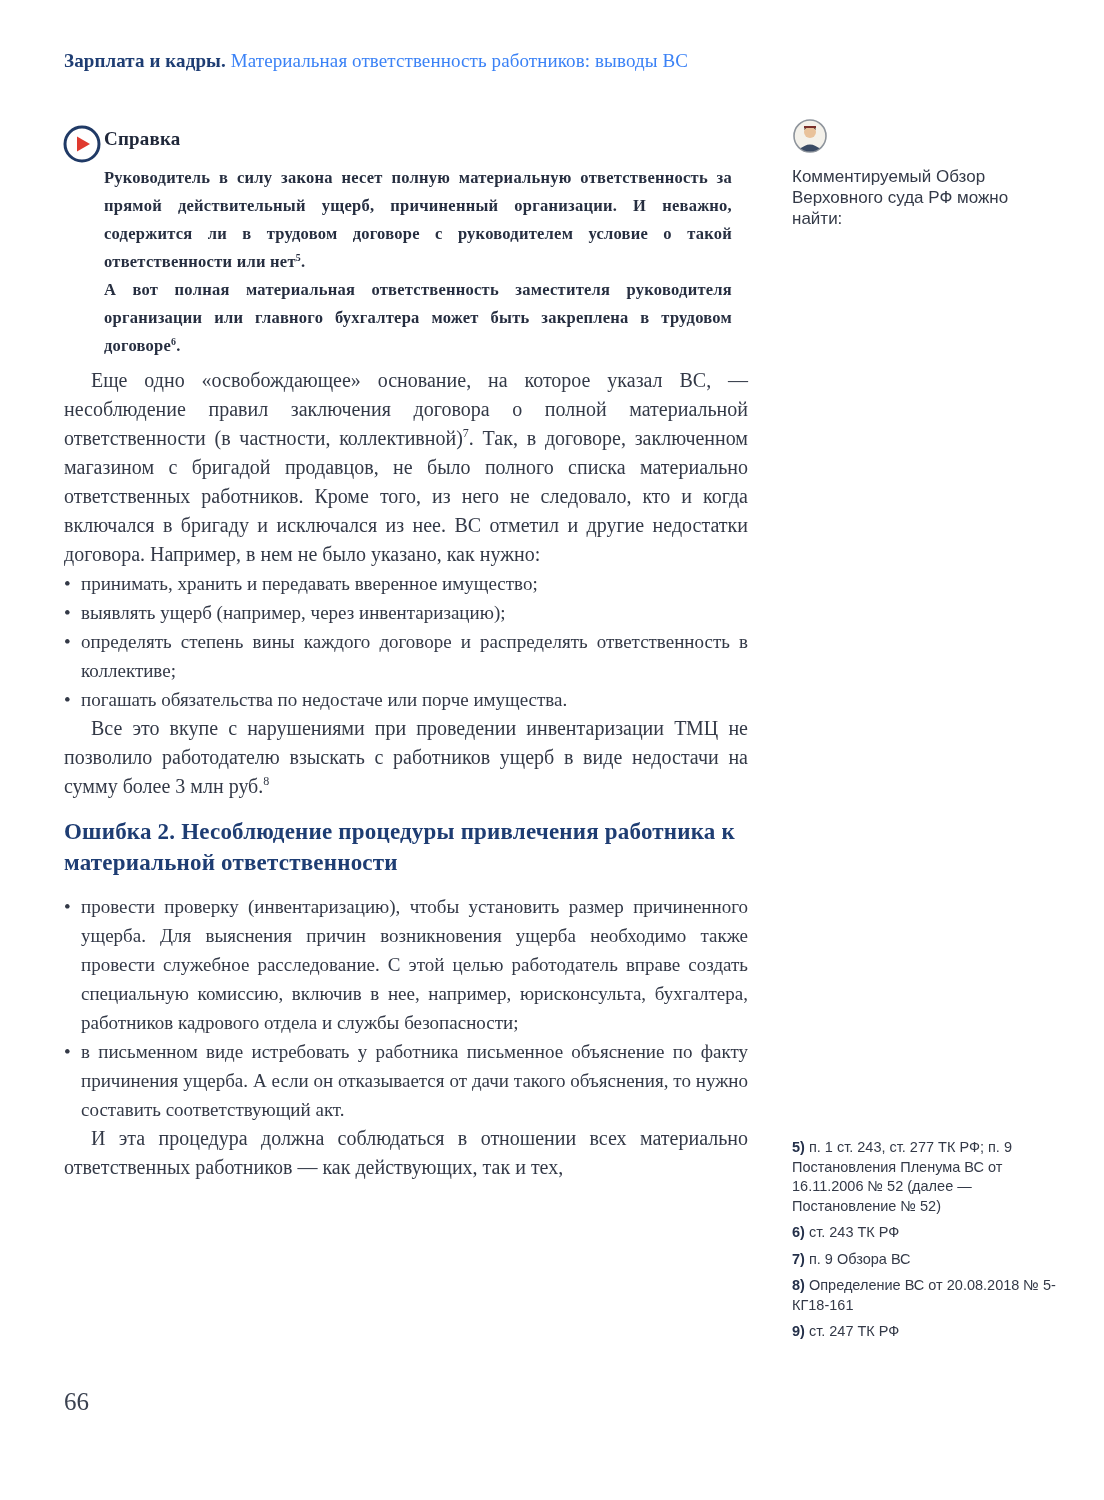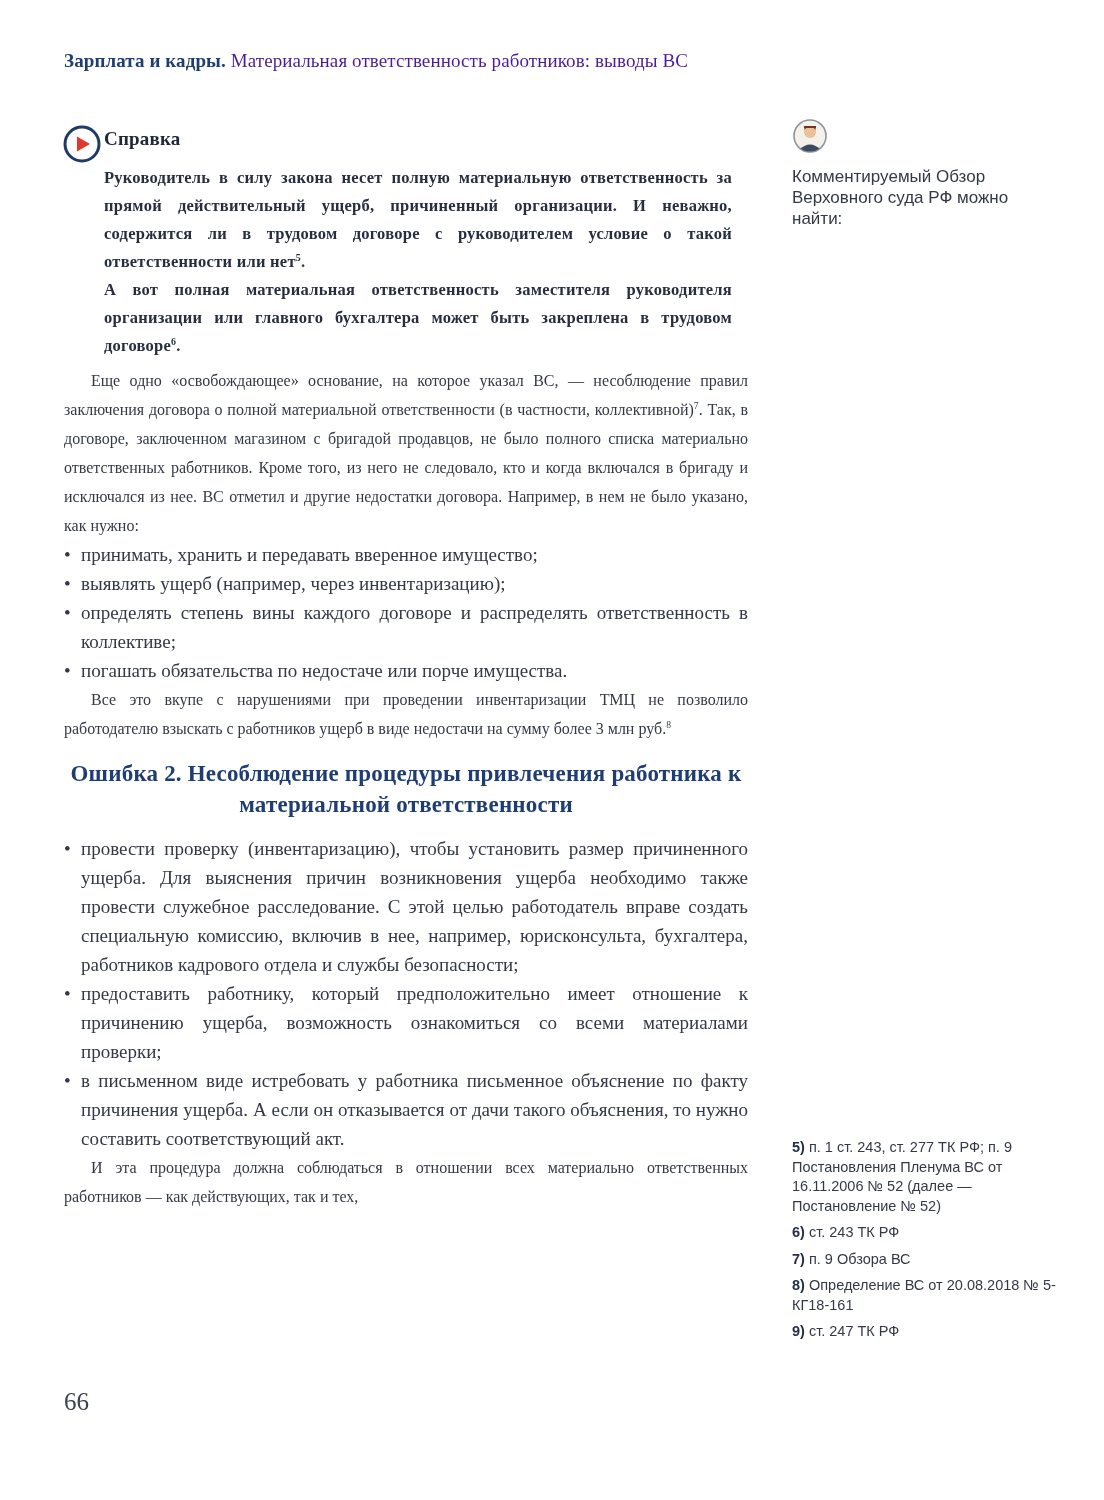--- a/index.html
+++ b/index.html
@@ -10,48 +10,48 @@
     background:#ffffff;
     font-family:"Liberation Serif", serif;
     color:#333947;
     overflow:hidden;
     margin:0 auto;
   }
 
   
   .runhead { position:absolute; left:64px; top:50px; font-size:19px; letter-spacing:0.1px; }
   .runhead .section { font-weight:bold; color:#1e3d73; }
-  .runhead .title { color:#4c1d95; }
+  .runhead .title { color:#3b82f6; }
 
   
   .spravka-icon { position:absolute; left:62px; top:124px; width:40px; height:40px; }
   .spravka { position:absolute; left:104px; top:128px; width:628px; }
   .spravka h3 { font-size:19px; font-weight:bold; color:#20283a; margin-bottom:14px; letter-spacing:0.2px; }
   .spravka p {
     font-weight:bold; font-size:16.5px; line-height:28px;
     color:#262e40; text-align:justify; letter-spacing:0.25px;
   }
 
   
   .side-note { position:absolute; left:792px; top:118px; width:252px; font-family:"Liberation Sans", sans-serif; }
   .avatar-icon { width:36px; height:36px; display:block; }
   .side-note .txt { margin-top:12px; font-size:17px; line-height:21px; color:#333947; }
   .side-note .txt-bold { font-size:15px; line-height:21px; font-weight:bold; color:#24304a; }
 
   
   .main-col { position:absolute; left:64px; top:366px; width:684px; }
-  .para { font-size:16px; line-height:29px; text-align:justify; color:#333947; hyphens:auto; }
+  .para { font-size:20px; line-height:29px; text-align:justify; color:#333947; hyphens:auto; }
   .indent { text-indent:27px; }
   .bullets { list-style:none; }
   .bullet { position:relative; padding-left:17px; font-size:19px; line-height:29px; text-align:justify; hyphens:auto; }
   .bullet::before { content:"\2022"; position:absolute; left:0; top:0; color:#333947; }
   sup { font-size:0.6em; vertical-align:super; line-height:0; }
   h2.sub-heading {
     font-size:23px; line-height:31px; font-weight:bold; color:#1e3d73;
-    letter-spacing:0.2px; margin:15px 0 14px 0; text-align:center;
+    letter-spacing:0.2px; margin:15px 0 14px 0; text-align:left;
   }
 
   
   .footnotes { position:absolute; left:792px; top:1138px; width:268px; font-family:"Liberation Sans", sans-serif; }
   .fn { font-size:14.5px; line-height:19.5px; color:#333947; margin-bottom:7px; }
   .fn b { font-weight:bold; color:#24304a; }
 
   .page-number { position:absolute; left:64px; top:1388px; font-size:25px; color:#3a4150; }
 </style>
 </head>
@@ -106,21 +106,20 @@
       <div class="bullet">погашать обязательства по недостаче или порче имущества.</div>
     </div>
 
     <p class="para indent"><span>Все это вкупе с нарушениями при проведении инвентаризации ТМЦ не позволило работодателю взыскать с работников ущерб в виде недостачи на сумму более 3 млн руб.</span><sup>8</sup></p>
 
     <h2 class="sub-heading">Ошибка 2. Несоблюдение процедуры привлечения работника к материальной ответственности</h2>
 
 
     <div class="bullets">
       <div class="bullet">провести проверку (инвентаризацию), чтобы установить размер причиненного ущерба. Для выяснения причин возникновения ущерба необходимо также провести служебное расследование. С этой целью работодатель вправе создать специальную комиссию, включив в нее, например, юрисконсульта, бухгалтера, работников кадрового отдела и службы безопасности;</div>
-      <div class="bullet">предоставить работнику, который предположительно имеет отношение к причинению ущерба, возможность ознакомиться со всеми материалами проверки;</div>
       <div class="bullet">в письменном виде истребовать у работника письменное объяснение по факту причинения ущерба. А если он отказывается от дачи такого объяснения, то нужно составить соответствующий акт.</div>
     </div>
 
     <p class="para indent">И эта процедура должна соблюдаться в отношении всех материально ответственных работников — как действующих, так и тех,</p>
 
   </main>
 
   <aside class="footnotes">
     <div class="fn"><b>5)</b> <span>п. 1 ст. 243, ст. 277 ТК РФ; п. 9 Постановления Пленума ВС от 16.11.2006 № 52 (далее — Постановление № 52)</span></div>
     <div class="fn"><b>6)</b> <span>ст. 243 ТК РФ</span></div>

